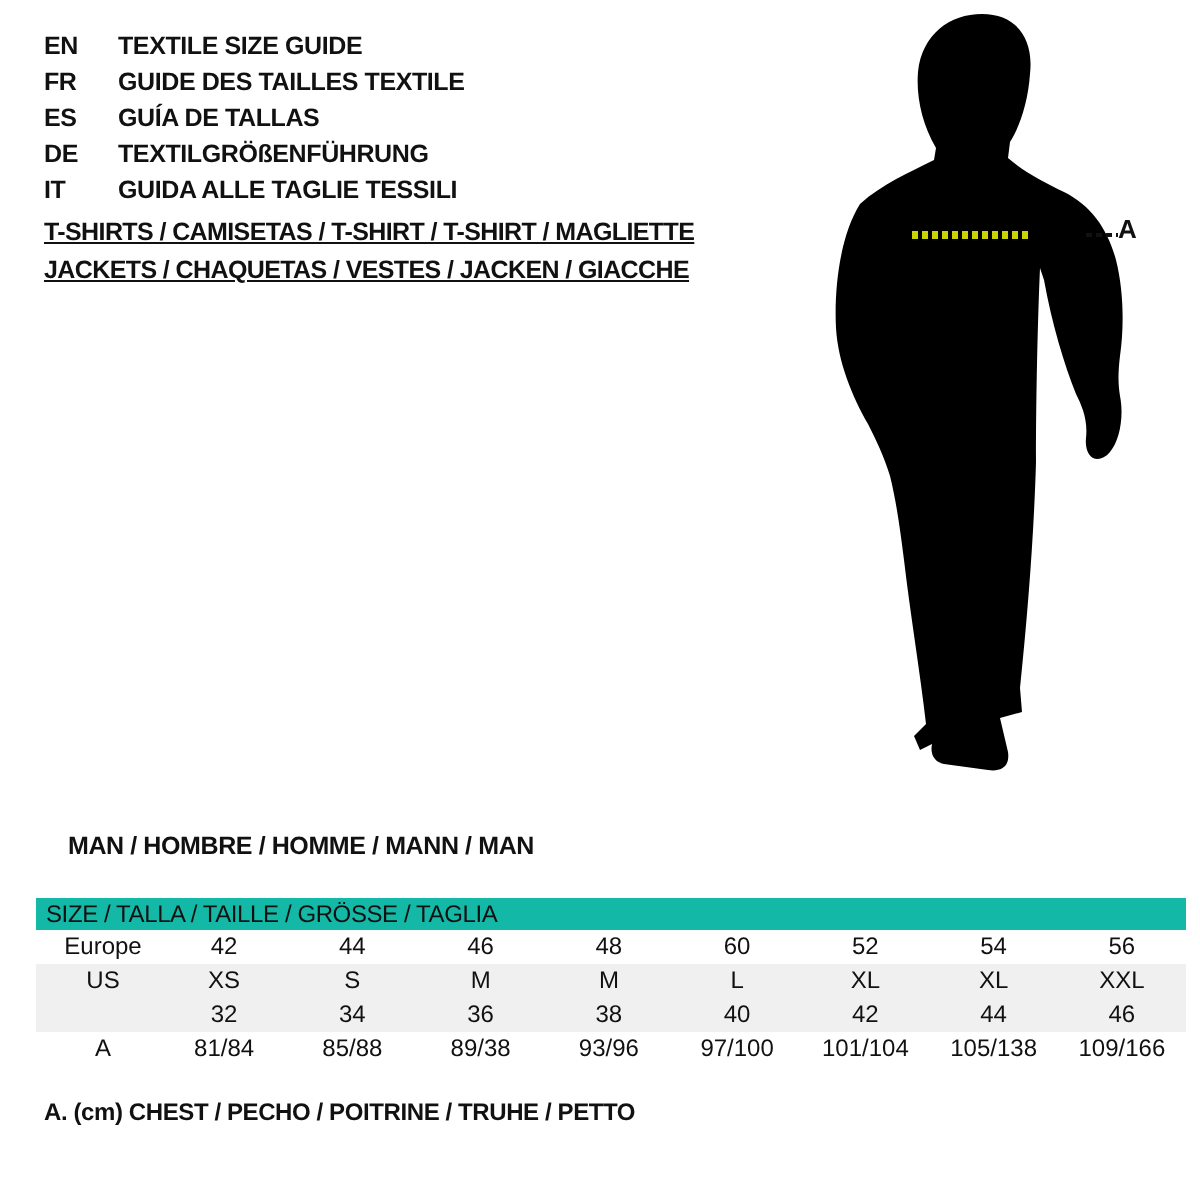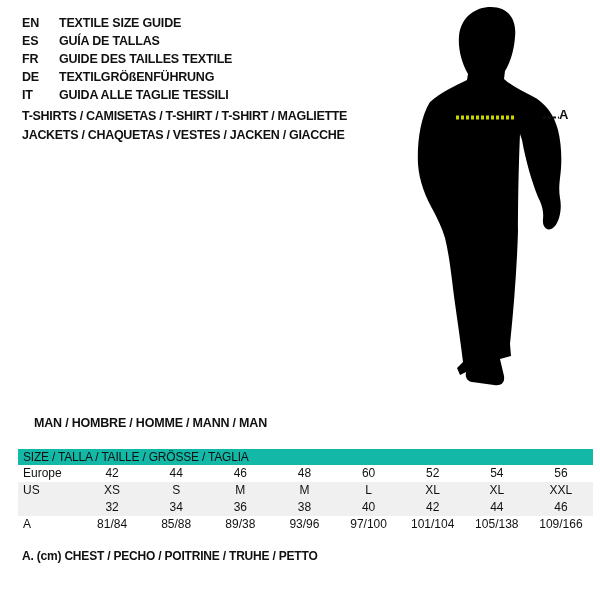--- a/index.html
+++ b/index.html
@@ -39,20 +39,21 @@
   
   .category {
     position: absolute;
     left: 22px;
     top: 107px;
     font-size: 12.5px;
     font-weight: bold;
     letter-spacing: -0.3px;
     line-height: 19px;
     white-space: nowrap;
+    text-decoration: underline;
   }
 
   
   .figure-svg {
     position: absolute;
     left: 412px;
     top: 6px;
     width: 160px;
     height: 385px;
   }
@@ -94,21 +95,21 @@
     letter-spacing: -0.2px;
     white-space: nowrap;
   }
   .t-row {
     display: grid;
     grid-template-columns: 62px repeat(8, 1fr);
     height: 17px;
     line-height: 17px;
   }
   .t-row.stripe { background: #f0f0f0; }
-  .t-row .lbl { text-align: left; padding-left: 5px; }
+  .t-row .lbl { text-align: center; padding-left: 5px; }
   .t-row .val { text-align: center; }
 
   
   .footnote {
     position: absolute;
     left: 22px;
     top: 548px;
     font-size: 12px;
     font-weight: bold;
     letter-spacing: -0.2px;
@@ -120,26 +121,26 @@
 <body>
 
 <div class="page">
 
   <div class="lang-list">
     <div class="lang-row">
       <span class="lang-code">EN</span>
       <span class="lang-text">TEXTILE SIZE GUIDE</span>
     </div>
     <div class="lang-row">
+      <span class="lang-code">FR</span>
+      <span class="lang-text">GUIDE DES TAILLES TEXTILE</span>
+    </div>
+    <div class="lang-row">
       <span class="lang-code">ES</span>
       <span class="lang-text">GUÍA DE TALLAS</span>
-    </div>
-    <div class="lang-row">
-      <span class="lang-code">FR</span>
-      <span class="lang-text">GUIDE DES TAILLES TEXTILE</span>
     </div>
     <div class="lang-row">
       <span class="lang-code">DE</span>
       <span class="lang-text">TEXTILGRÖßENFÜHRUNG</span>
     </div>
     <div class="lang-row">
       <span class="lang-code">IT</span>
       <span class="lang-text">GUIDA ALLE TAGLIE TESSILI</span>
     </div>
   </div>

